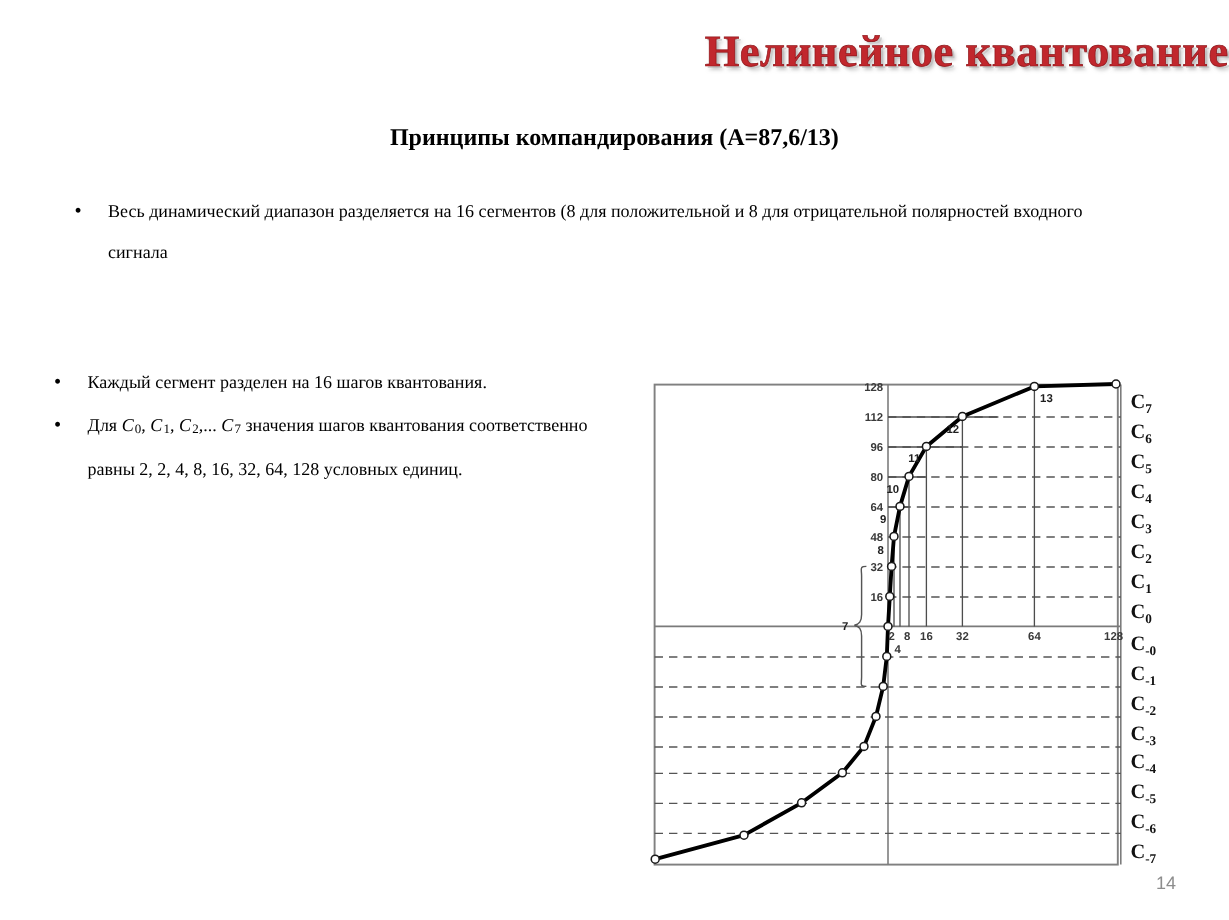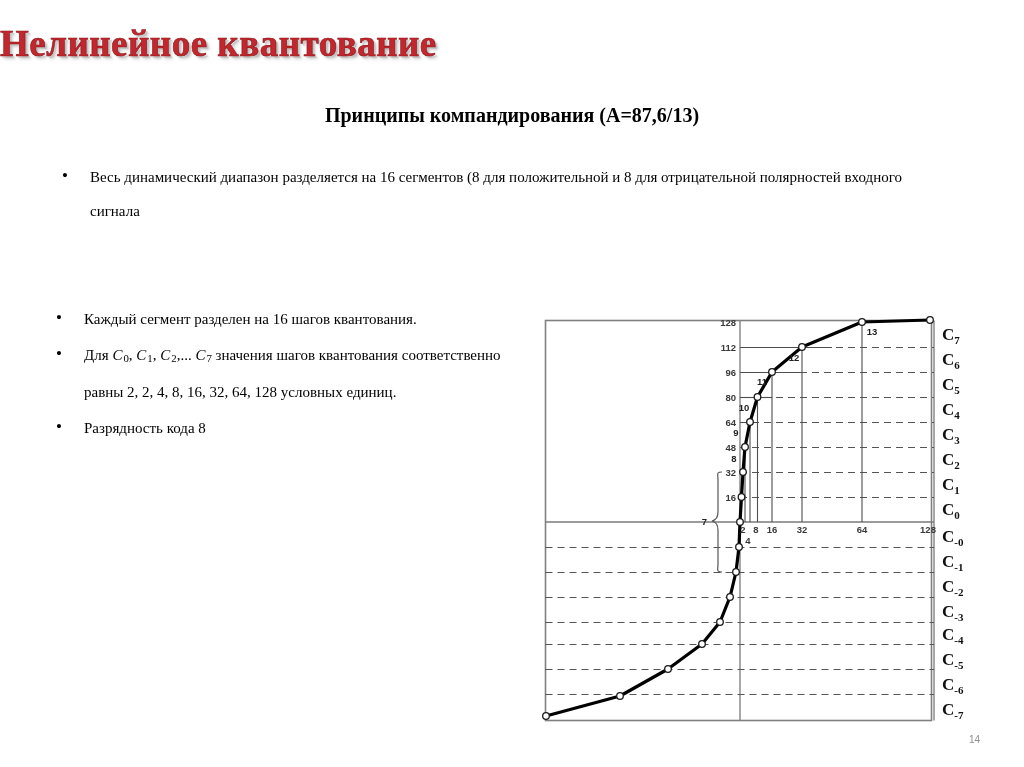--- a/index.html
+++ b/index.html
@@ -15,21 +15,21 @@
     color: #000000;
     overflow: hidden;
   }
 
   
   #slide-title {
     position: absolute;
     top: 22px;
     left: 0;
     width: 1024px;
-    text-align: left;
+    text-align: right;
     font-family: "Liberation Serif", "DejaVu Serif", serif;
     font-weight: bold;
     font-size: 37px;
     letter-spacing: 0.5px;
     color: #c1272d;
     text-shadow: 2px 2px 0 rgba(180,180,180,0.55), 3px 3px 3px rgba(150,150,150,0.5);
     -webkit-text-stroke: 0.6px #8e1519;
     white-space: nowrap;
   }
 
@@ -52,21 +52,21 @@
     margin: 0;
     padding: 0;
   }
   #bullets-wide {
     top: 160px;
     left: 48px;
     width: 872px;
   }
   #bullets-narrow {
     top: 302px;
-    left: 42px;
+    left: 31px;
     width: 500px;
   }
   .bullet-item {
     position: relative;
     padding-left: 42px;
     font-size: 15px;
     line-height: 34px;
     margin-bottom: 2px;
   }
   .bullet-item::before {
@@ -86,21 +86,21 @@
     font-size: 0.72em;
     vertical-align: -0.22em;
     padding-left: 1px;
   }
 
   
   #page-number {
     position: absolute;
     right: 44px;
     bottom: 22px;
-    font-size: 10px;
+    font-size: 15px;
     color: #8d8d8d;
     font-family: "Liberation Sans", sans-serif;
   }
 
   
   #chart-figure {
     position: absolute;
     left: 532px;
     top: 312px;
     width: 462px;
@@ -151,23 +151,20 @@
     <span>Весь динамический диапазон разделяется на 16 сегментов (8 для положительной и 8 для отрицательной полярностей входного сигнала</span>
   </li>
 </ul>
 
 <ul class="bullets" id="bullets-narrow">
   <li class="bullet-item">
     <span>Каждый сегмент  разделен на 16 шагов квантования.</span>
   </li>
   <li class="bullet-item">
     <span>Для </span><span class="cvar">C<sub>0</sub></span><span>, </span><span class="cvar">C<sub>1</sub></span><span>, </span><span class="cvar">C<sub>2</sub></span><span>,... </span><span class="cvar">C<sub>7</sub></span><span> значения шагов квантования соответственно равны 2, 2, 4, 8, 16, 32, 64, 128 условных единиц.</span>
-  </li>
-  <li class="bullet-item">
-    <span>Разрядность кода 8</span>
   </li>
 </ul>
 
 <div id="chart-figure">
   <svg width="462" height="414" viewBox="0 0 462 414" xmlns="http://www.w3.org/2000/svg">
 
     <rect class="frm" x="13.5" y="8.5" width="386" height="400"></rect>
 
     <line class="axis" x1="13.5" y1="210" x2="402" y2="210"></line>
 

